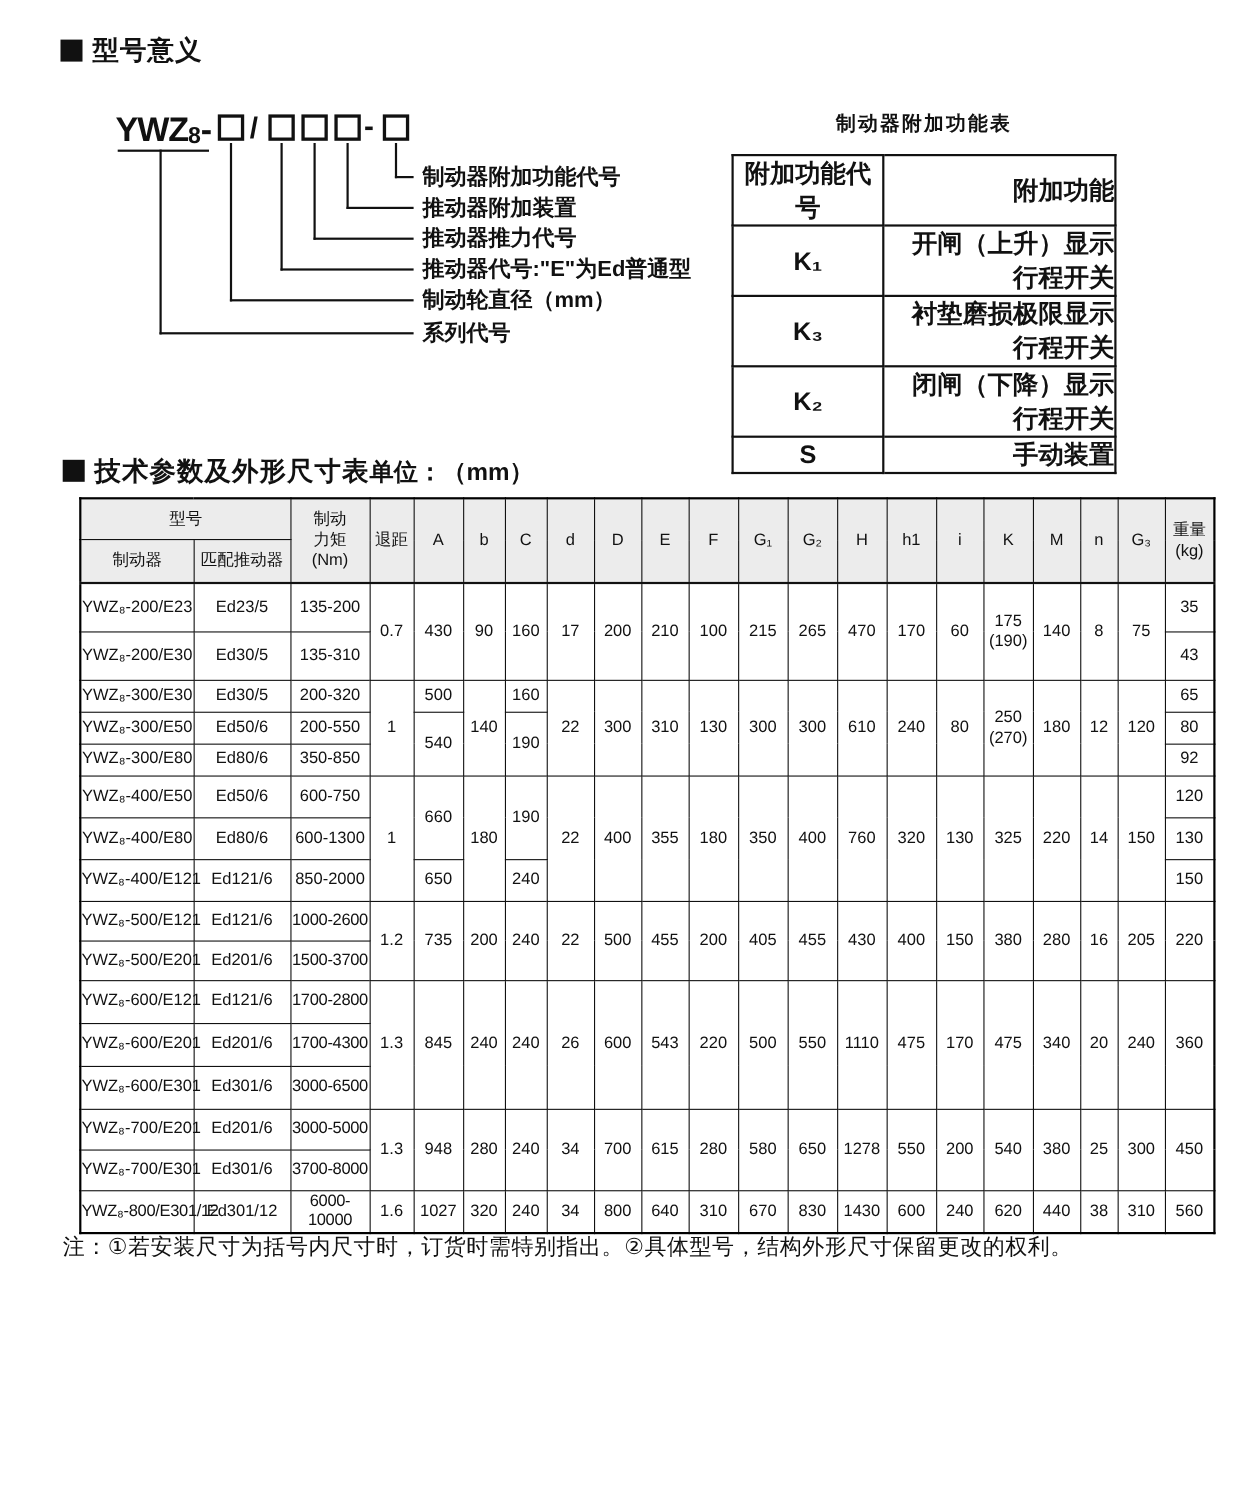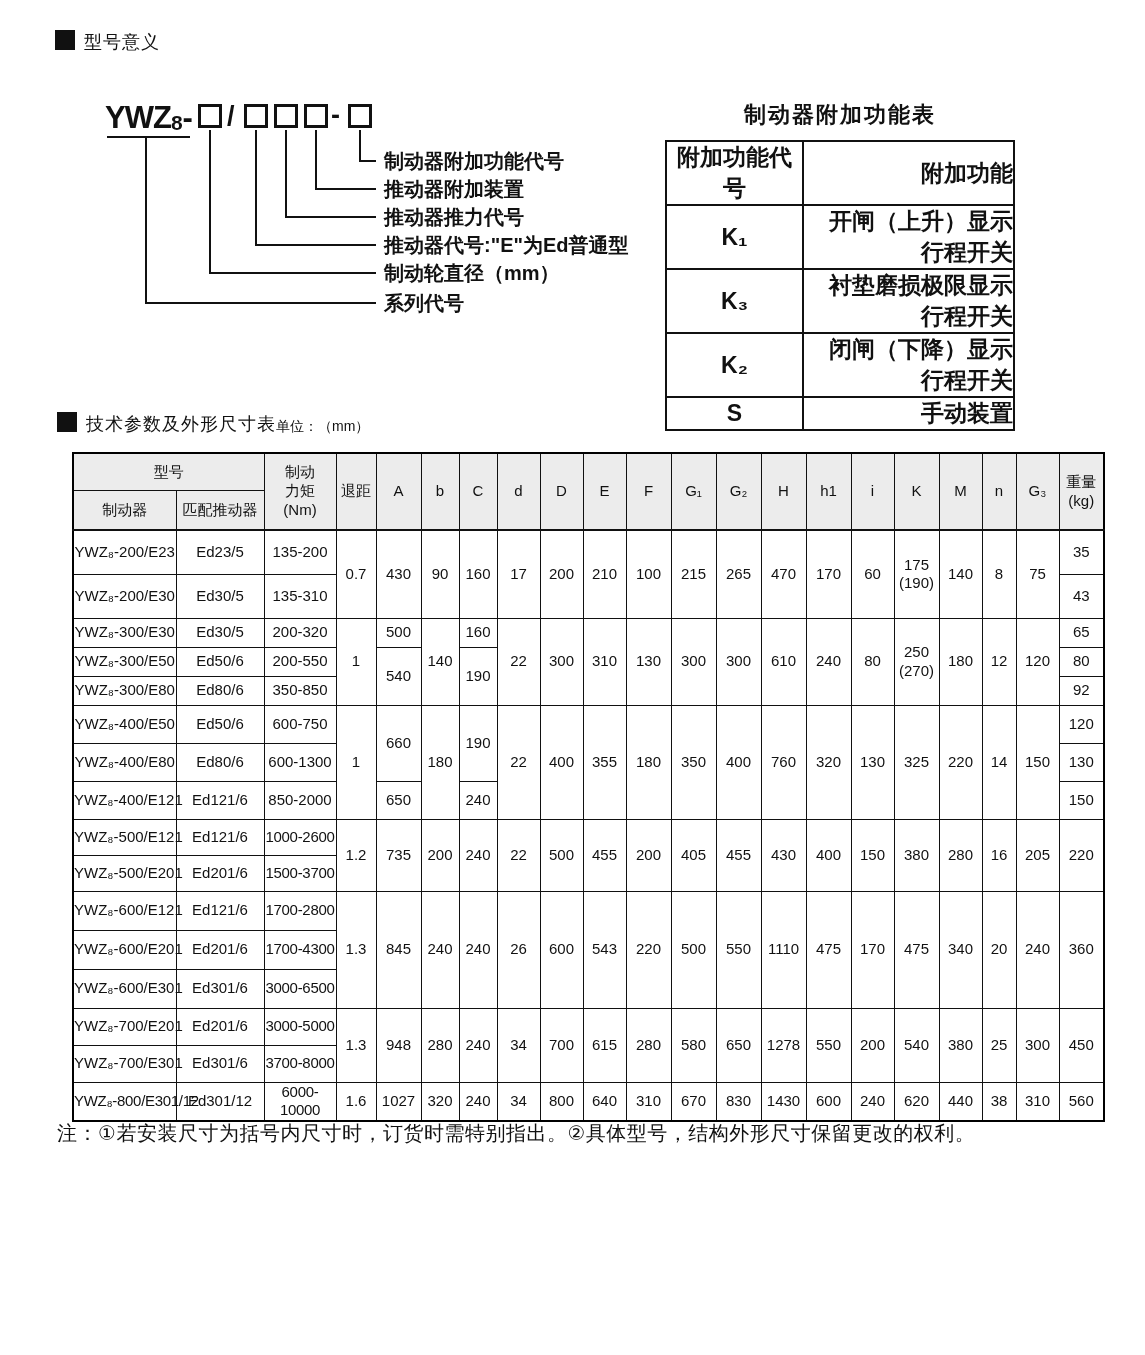--- a/index.html
+++ b/index.html
@@ -2,42 +2,42 @@
 <html><head>
 <meta charset="utf-8">
 <style>
   html,body{margin:0;padding:0}
   body{
     width:1145px;height:1355px;background:#fff;color:#111;
     font-family:"Liberation Sans","DejaVu Sans",sans-serif;
     position:relative;overflow:hidden;
   }
   .sq{display:inline-block;width:20px;height:20px;background:#111;margin-right:9px;vertical-align:-2px}
-  .sec-title{font-size:18px;font-weight:normal;letter-spacing:1px}
+  .sec-title{font-size:24px;font-weight:bold;letter-spacing:1px}
 
   
   #diagram{position:absolute;left:0;top:0;width:1145px;height:400px}
   #sec1{position:absolute;left:55px;top:30px}
   .model-line{position:absolute;left:105px;top:100px;font-size:31px;font-weight:bold;letter-spacing:-1px;white-space:nowrap}
   .model-sub{font-size:21px;font-weight:bold;vertical-align:-2px;letter-spacing:0}
   .mbox{position:absolute;width:24px;height:24px;border:3px solid #111;box-sizing:border-box;background:#fff}
   .mglyph{position:absolute;font-size:27px;font-weight:bold}
   .ln{position:absolute;background:#111}
   .dlabel{position:absolute;left:384px;font-size:20px;font-weight:bold;white-space:nowrap;line-height:24px}
 
   
-  #fn-title{position:absolute;left:665px;top:100px;width:350px;text-align:center;font-size:22px;font-weight:bold;letter-spacing:2px}
+  #fn-title{position:absolute;left:665px;top:100px;width:350px;text-align:center;font-size:18px;font-weight:bold;letter-spacing:2px}
   #fn-table{position:absolute;left:665px;top:140px;width:350px;border-collapse:collapse;border:2px solid #111}
   #fn-table td,#fn-table th{border:2px solid #111;height:29px;font-size:23px;font-weight:bold;padding:0}
   #fn-table .fc1{width:135px;text-align:center}
   #fn-table .fc2{text-align:right;padding-left:10px;font-weight:bold}
 
   
   #sec2-bar{position:absolute;left:57px;top:412px;width:1031px;display:flex;justify-content:flex-start;align-items:flex-end}
-  #unit-label{font-size:14px;font-weight:normal;padding-right:40px}
+  #unit-label{font-size:22px;font-weight:bold;padding-right:40px}
   #spec-table{position:absolute;left:72px;top:452px;width:1031px;border-collapse:collapse;table-layout:fixed;border:2px solid #000000}
   #spec-table th,#spec-table td{border:1px solid #111;text-align:center;vertical-align:middle;padding:0;white-space:pre-line;line-height:1.25}
   #spec-table thead th{background:#ececec;font-weight:normal;font-size:15px}
   #spec-table thead tr:first-child th{height:36px}
   #spec-table thead tr:last-child th{height:38px}
   #spec-table thead{border-bottom:2px solid #111}
   #spec-table td{font-size:15px;background:#fff}
   td.c0{font-size:12.5px}
   td.tight0{font-size:10.5px;letter-spacing:-0.3px}
   td.c1{font-size:14px}

